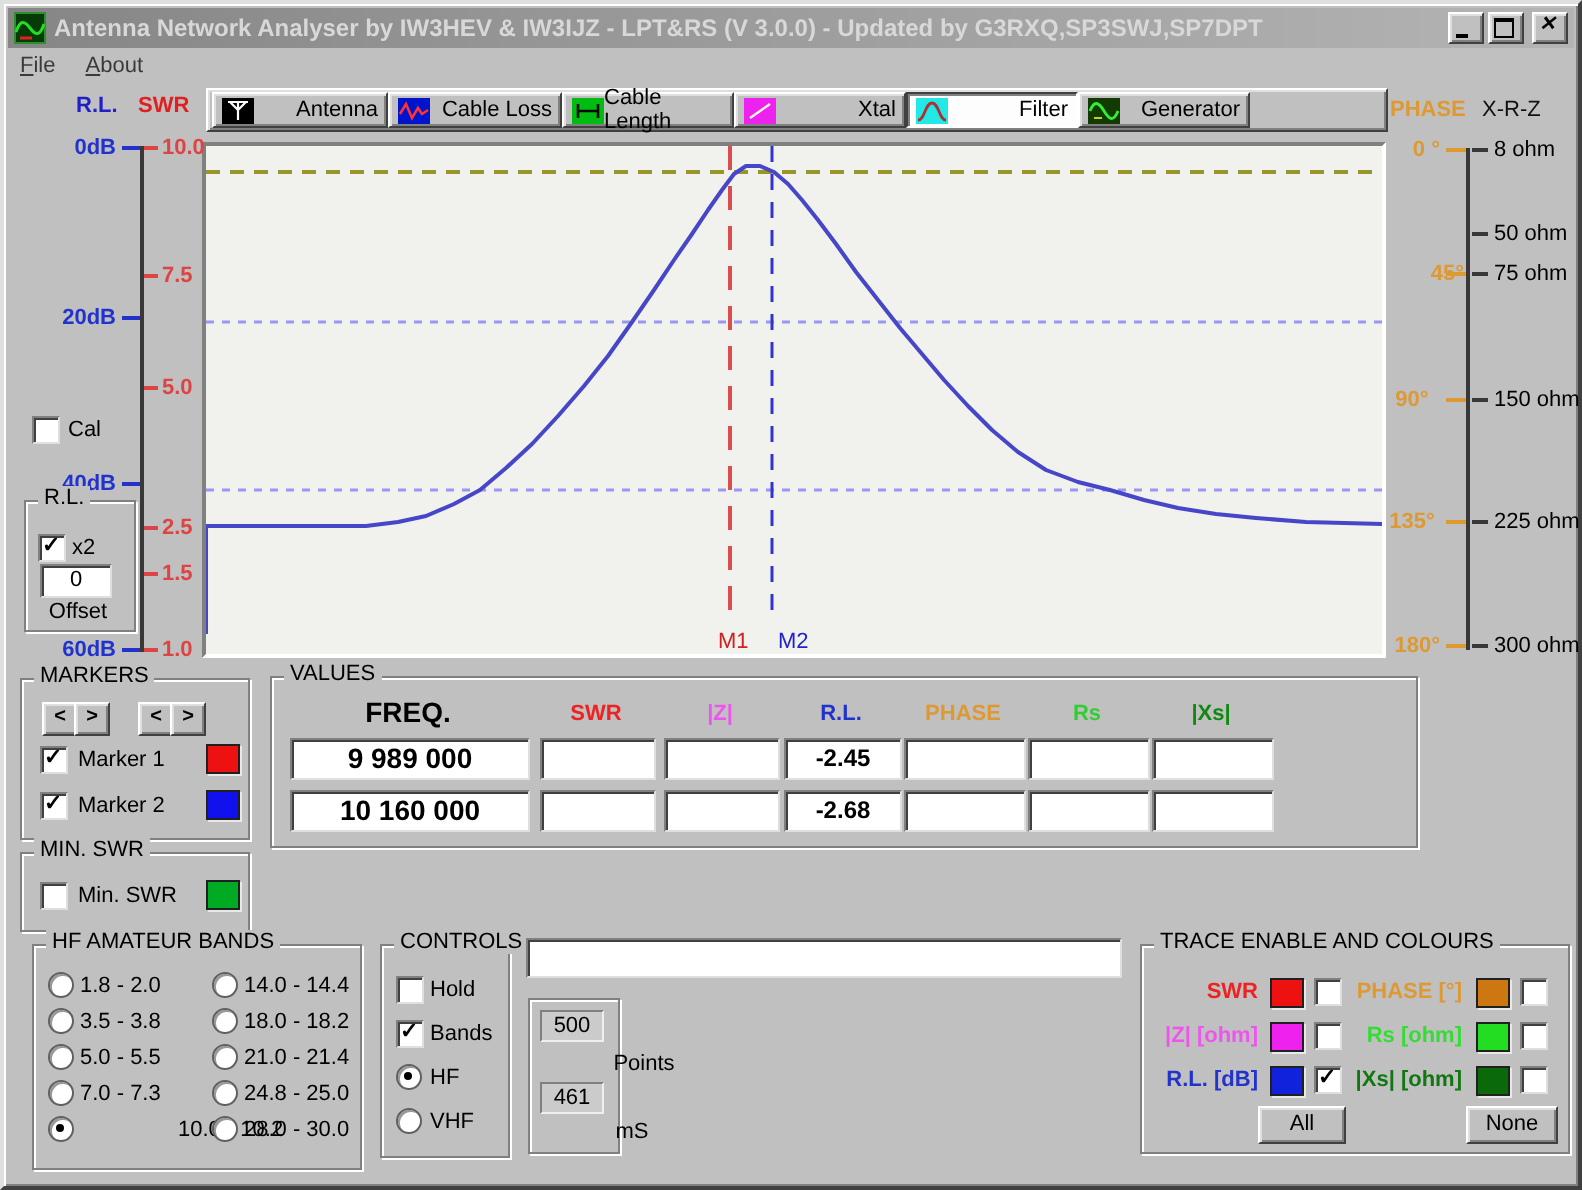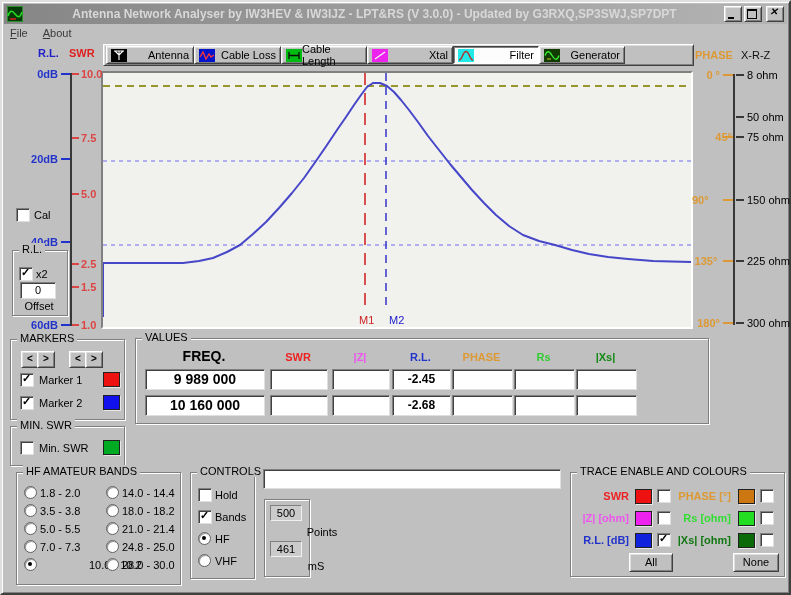--- a/index.html
+++ b/index.html
@@ -7,21 +7,21 @@
        font-family:"Liberation Sans",sans-serif;font-size:11px;-webkit-font-smoothing:none;}
   .win{position:absolute;inset:0;background:#c0c0c0;
        border:2px solid;border-color:#dfdfdf #404040 #404040 #dfdfdf;
        box-shadow:inset 1px 1px 0 #fff, inset -1px -1px 0 #808080;}
   
   .titlebar{position:absolute;left:2px;top:2px;right:2px;height:20px;
             background:linear-gradient(90deg,#868686,#b4b4b4);
             display:flex;align-items:center;padding:0 3px;}
   .app-icon{width:16px;height:16px;flex:0 0 16px;}
   .title-text{color:#d8d8d8;font-weight:bold;font-size:12px;margin-left:4px;flex:1;
-              white-space:nowrap;overflow:hidden;text-align:center;}
+              white-space:nowrap;overflow:hidden;}
   .winbtn{width:16px;height:14px;position:relative;margin-left:2px;background:#c0c0c0;cursor:default;
           border:1px solid;border-color:#fff #404040 #404040 #fff;
           box-shadow:inset 1px 1px 0 #dfdfdf, inset -1px -1px 0 #808080;}
   .g-min{position:absolute;left:3px;bottom:2px;width:6px;height:2px;background:#000;display:block;}
   .g-max{position:absolute;left:2px;top:2px;width:8px;height:7px;border:1px solid #000;border-top-width:2px;display:block;}
   .g-close{position:absolute;inset:0;display:block;}
   .g-close::before{content:"✕";position:absolute;left:2.5px;top:-1px;font-size:10px;font-weight:bold;color:#000;}
   
   .menubar{position:absolute;left:4px;top:25px;height:15px;display:flex;gap:15px;padding-left:4px;}
   .menu-item{display:inline-block;color:#3a3a3a;font-size:11px;}
@@ -191,21 +191,21 @@
       <div class="lbl" style="left: 79px; top: 256px; color: rgb(221, 68, 68); font-weight: bold;">2.5</div>
       <div class="tick" style="left: 70px; width: 7px; top: 284px; background: rgb(221, 68, 68);"></div>
       <div class="lbl" style="left: 79px; top: 279px; color: rgb(221, 68, 68); font-weight: bold;">1.5</div>
       <div class="tick" style="left: 70px; width: 7px; top: 322px; background: rgb(221, 68, 68);"></div>
       <div class="lbl" style="left: 79px; top: 317px; color: rgb(221, 68, 68); font-weight: bold;">1.0</div>
       <div class="tick" style="left: 721px; width: 10px; top: 72px; background: rgb(221, 153, 51);"></div>
       <div class="lbl" style="left: 690px; width: 28px; top: 67px; color: rgb(221, 153, 51); font-weight: bold; text-align: right;">0 °</div>
       <div class="tick" style="left: 721px; width: 10px; top: 134px; background: rgb(221, 153, 51);"></div>
       <div class="lbl" style="left: 690px; width: 28px; top: 129px; color: rgb(221, 153, 51); font-weight: bold; text-align: right; margin-left: 12px;">45°</div>
       <div class="tick" style="left: 721px; width: 10px; top: 197px; background: rgb(221, 153, 51);"></div>
-      <div class="lbl" style="left: 690px; width: 28px; top: 192px; color: rgb(221, 153, 51); font-weight: bold; text-align: left;">90°</div>
+      <div class="lbl" style="left: 690px; width: 28px; top: 192px; color: rgb(221, 153, 51); font-weight: bold; text-align: center;">90°</div>
       <div class="tick" style="left: 721px; width: 10px; top: 258px; background: rgb(221, 153, 51);"></div>
       <div class="lbl" style="left: 690px; width: 28px; top: 253px; color: rgb(221, 153, 51); font-weight: bold; text-align: center;">135°</div>
       <div class="tick" style="left: 721px; width: 10px; top: 320px; background: rgb(221, 153, 51);"></div>
       <div class="lbl" style="left: 690px; width: 28px; top: 315px; color: rgb(221, 153, 51); font-weight: bold; text-align: right;">180°</div>
       <div class="tick" style="left: 734px; width: 8px; top: 72px; background: rgb(56, 56, 56);"></div>
       <div class="lbl" style="left: 745px; top: 67px; color: rgb(0, 0, 0);">8 ohm</div>
       <div class="tick" style="left: 734px; width: 8px; top: 114px; background: rgb(56, 56, 56);"></div>
       <div class="lbl" style="left: 745px; top: 109px; color: rgb(0, 0, 0);">50 ohm</div>
       <div class="tick" style="left: 734px; width: 8px; top: 134px; background: rgb(56, 56, 56);"></div>
       <div class="lbl" style="left: 745px; top: 129px; color: rgb(0, 0, 0);">75 ohm</div>

